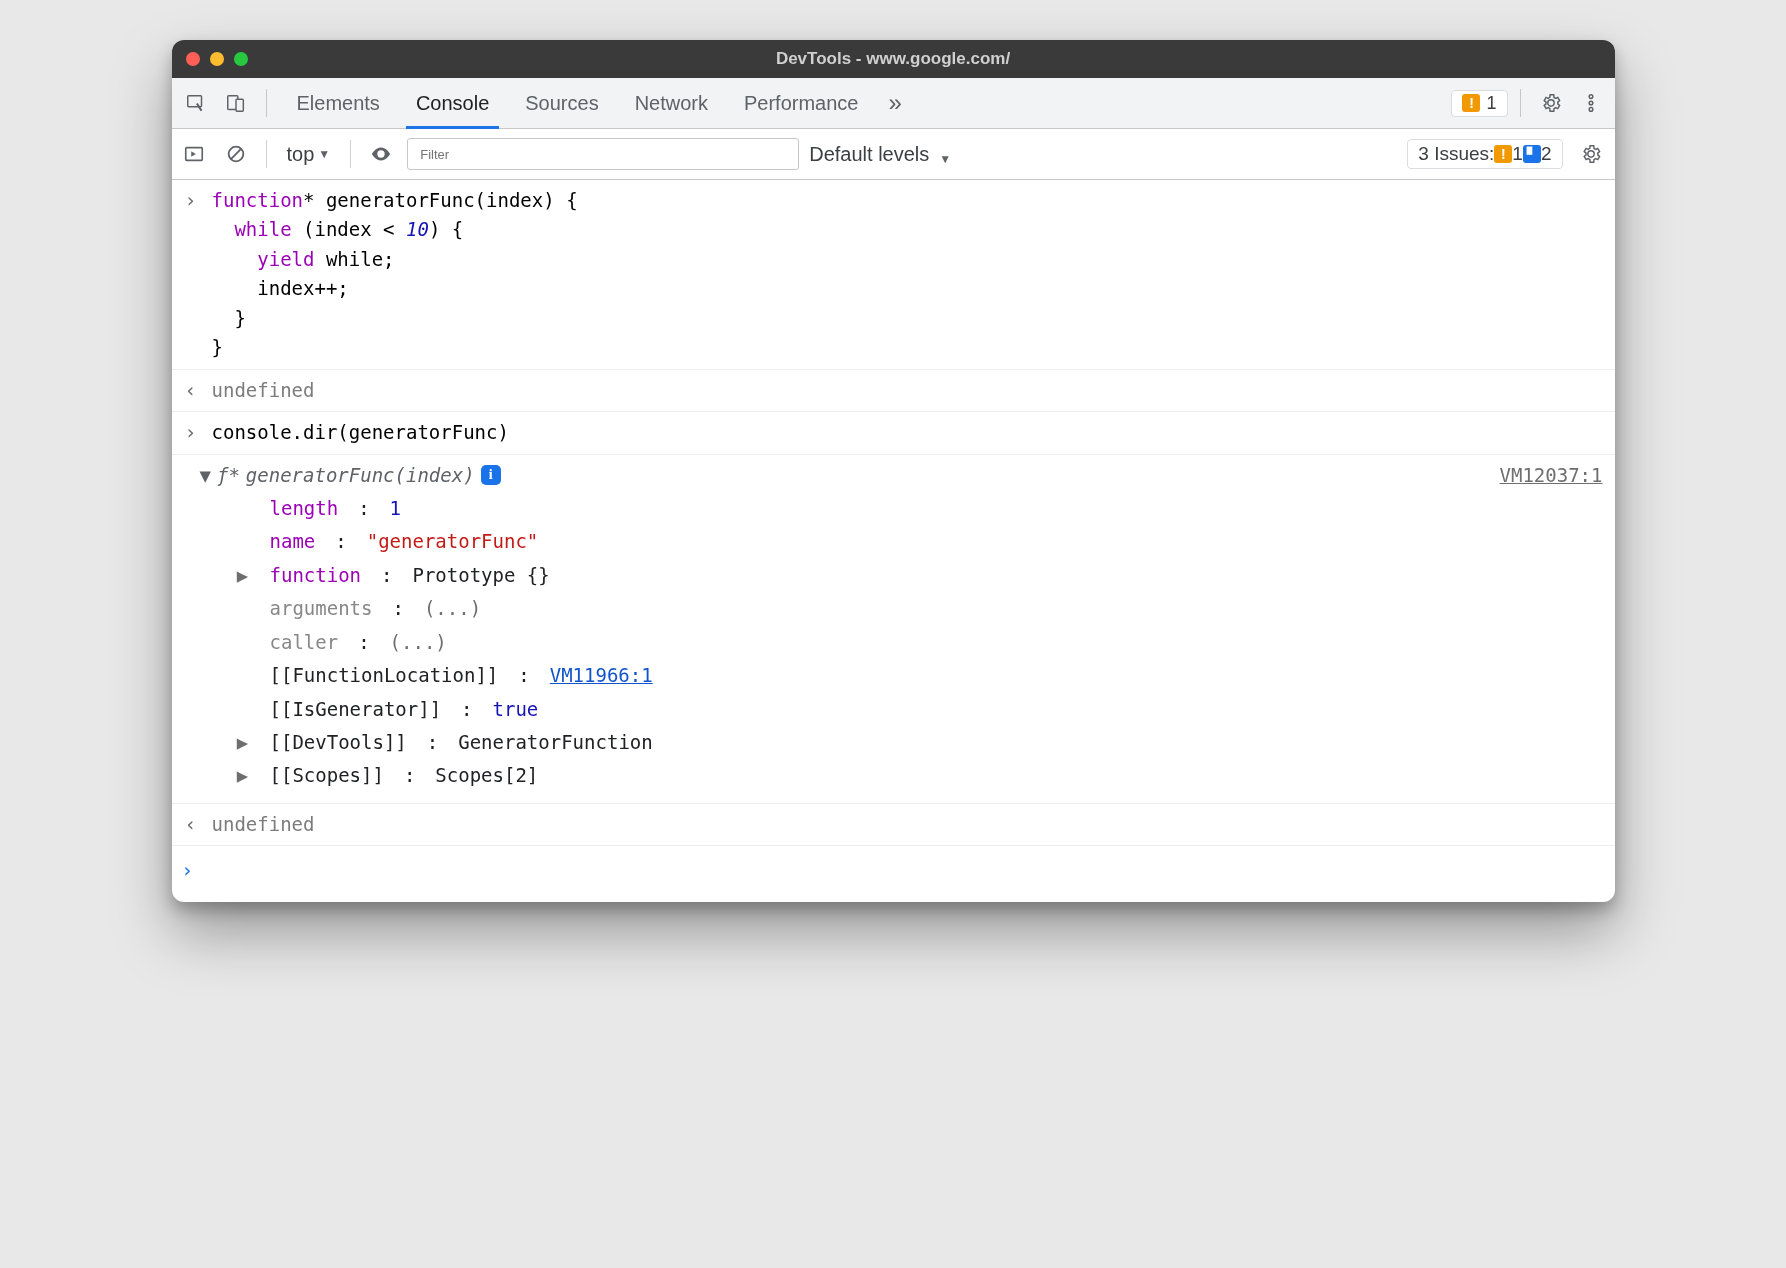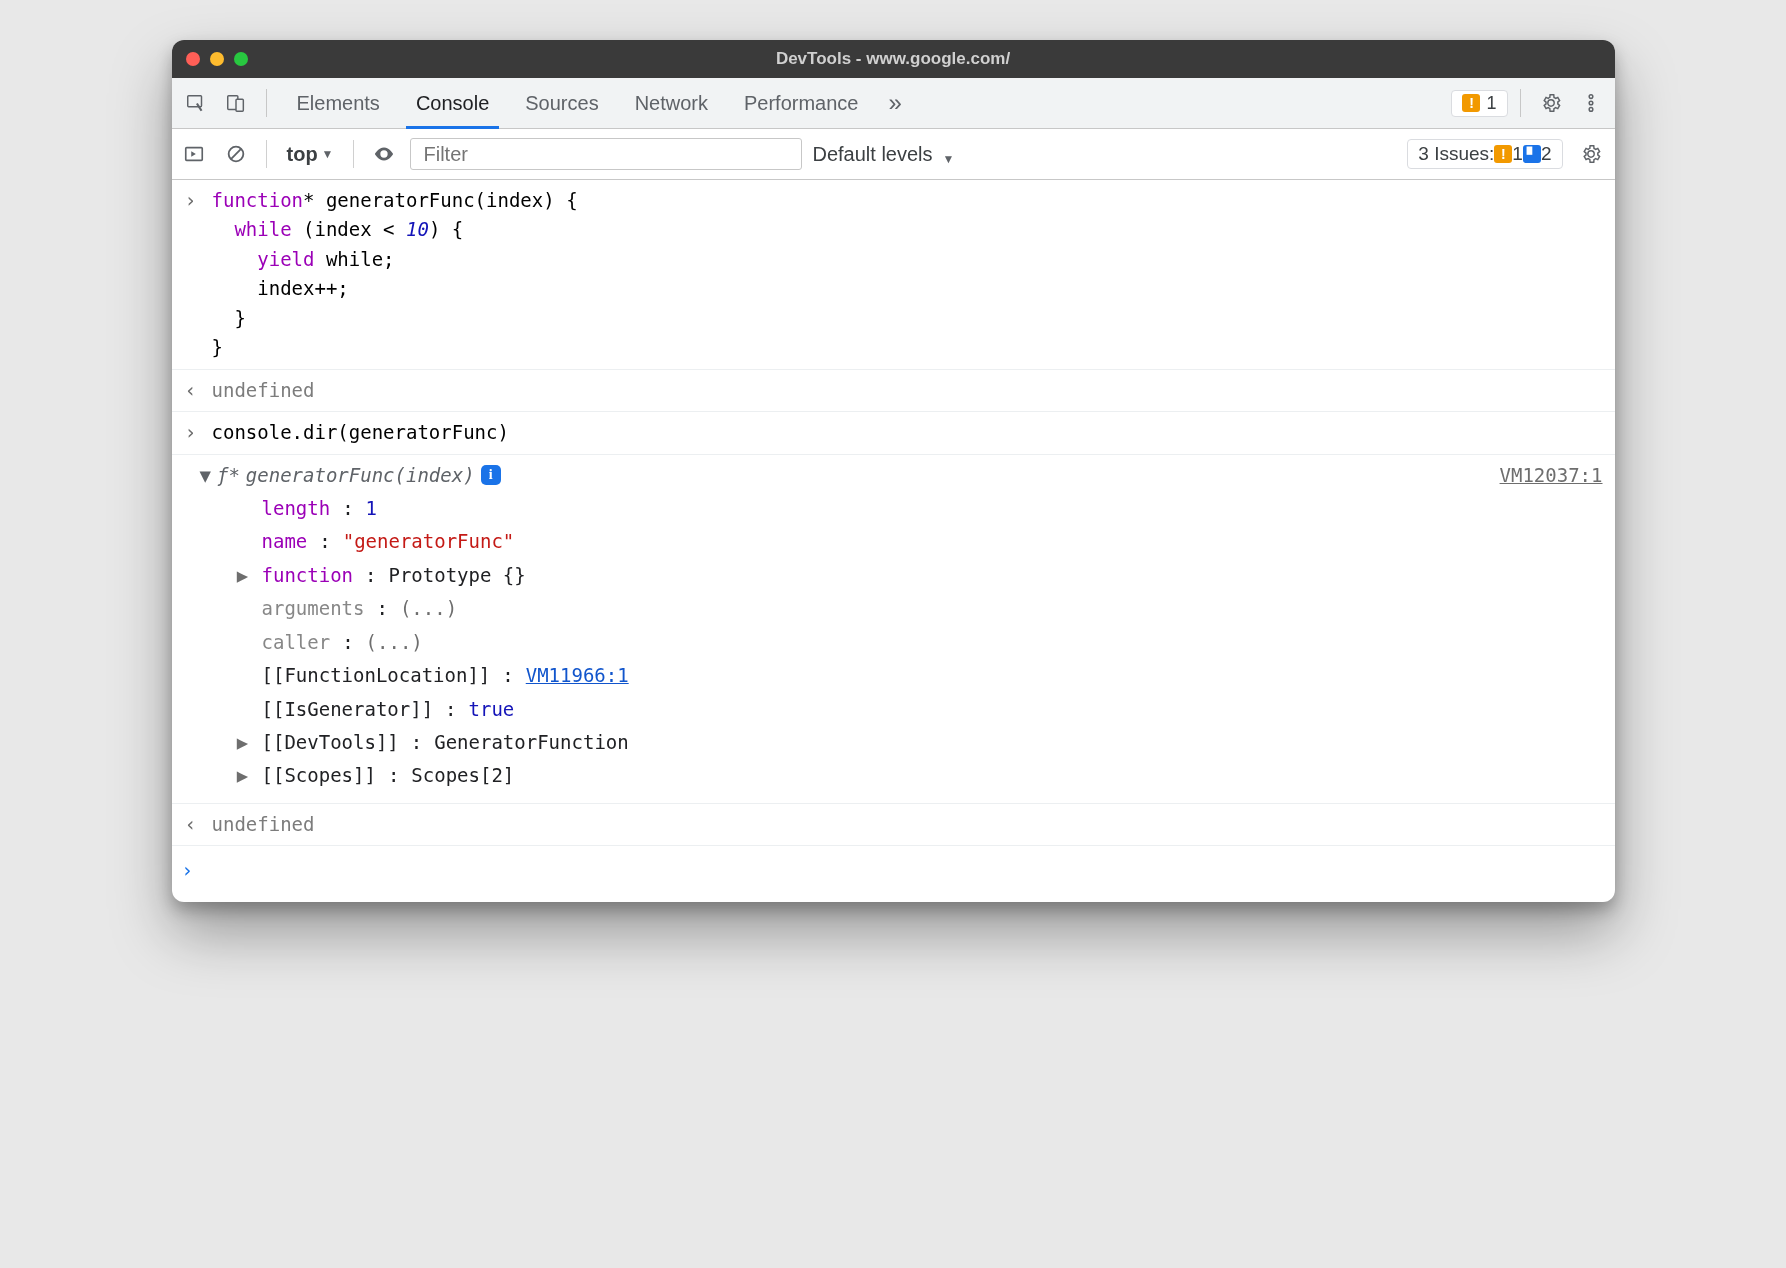--- a/index.html
+++ b/index.html
@@ -62,28 +62,28 @@
   .gear{color:#5f6368;}
   .kebab{color:#5f6368;}
   
   .toolbar2{
     display:flex;align-items:center;height:50px;border-bottom:1px solid var(--panel-border);
     padding:0 6px;background:#fff;gap:10px;
   }
   .tb-btn{width:32px;height:32px;display:inline-flex;align-items:center;justify-content:center;color:#5f6368;cursor:pointer;}
   .tb-btn svg{width:22px;height:22px;}
   .tb-sep{width:1px;height:28px;background:#d0d0d0;margin:0 4px;}
-  .context{display:inline-flex;align-items:center;gap:4px;color:#3c4043;font-size:20px;cursor:pointer;padding:0 6px;font-weight:bold;}
+  .context{display:inline-flex;align-items:center;gap:4px;color:#3c4043;font-size:20px;cursor:pointer;padding:0 6px;}
   .tri{font-size:12px;color:#5f6368;}
   .eye{cursor:pointer;}
   .filter{
     flex:0 0 370px;height:30px;border:1px solid #c7c7c7;border-radius:3px;background:#fff;
     display:flex;align-items:center;padding:0 10px;color:#80868b;font-size:19px;
   }
-  .filter input{border:0;outline:0;width:100%;font-size:20px;color:#c2410c;background:transparent;}
+  .filter input{border:0;outline:0;width:100%;font-size:13px;color:#c2410c;background:transparent;}
   .levels{display:inline-flex;align-items:flex-end;gap:10px;color:#3c4043;font-size:20px;cursor:pointer;}
   .issues{
     border:1px solid #dadce0;border-radius:4px;padding:3px 10px;display:inline-flex;
     align-items:center;gap:0;color:#3c4043;font-size:19px;cursor:pointer;background:#fff;
   }
   .badge-b{width:18px;height:18px;border-radius:3px;background:var(--blue-chip);display:inline-flex;align-items:center;justify-content:center;color:#fff;font-size:13px;font-weight:700;}
   
   .console{font-family:var(--mono);font-size:19px;line-height:1.55;}
   .row{display:flex;border-bottom:1px solid #eceff1;padding:6px 12px 6px 10px;gap:12px;align-items:flex-start;}
   .row .gutter{width:18px;flex:none;color:var(--arrow);text-align:center;user-select:none;}
@@ -98,21 +98,21 @@
   .dir-body{flex:1;}
   .dir-head{display:flex;align-items:center;gap:6px;color:#5f6368;font-style:italic;}
   .dir-head .disc{cursor:pointer;}
   .dir-link{margin-left:auto;font-style:normal;color:#6e6e6e;text-decoration:underline;cursor:pointer;font-family:var(--mono);}
   .info-badge{
     width:20px;height:20px;border-radius:5px;background:#1a73e8;color:#fff;
     display:inline-flex;align-items:center;justify-content:center;font-size:14px;font-weight:700;font-style:normal;
     font-family:Georgia,serif;cursor:pointer;
   }
   .props{padding-left:36px;padding-top:2px;}
-  .prop{padding:2px 0;display:flex;align-items:center;gap:12px;}
+  .prop{padding:2px 0;display:flex;align-items:center;gap:20px;}
   .prop .tw{width:14px;display:inline-block;text-align:center;color:#6e6e6e;cursor:pointer;user-select:none;}
   .pname{color:var(--code-purple);}
   .pname-grey{color:#878787;}
   .pval-num{color:var(--code-blue);}
   .pval-str{color:var(--code-red);}
   .pval-link{color:var(--link);text-decoration:underline;cursor:pointer;}
   .pval-kw{color:var(--code-blue);}
   .plain{color:#202124;}
   
   .prompt-row{display:flex;padding:10px 12px 16px 10px;gap:12px;}

